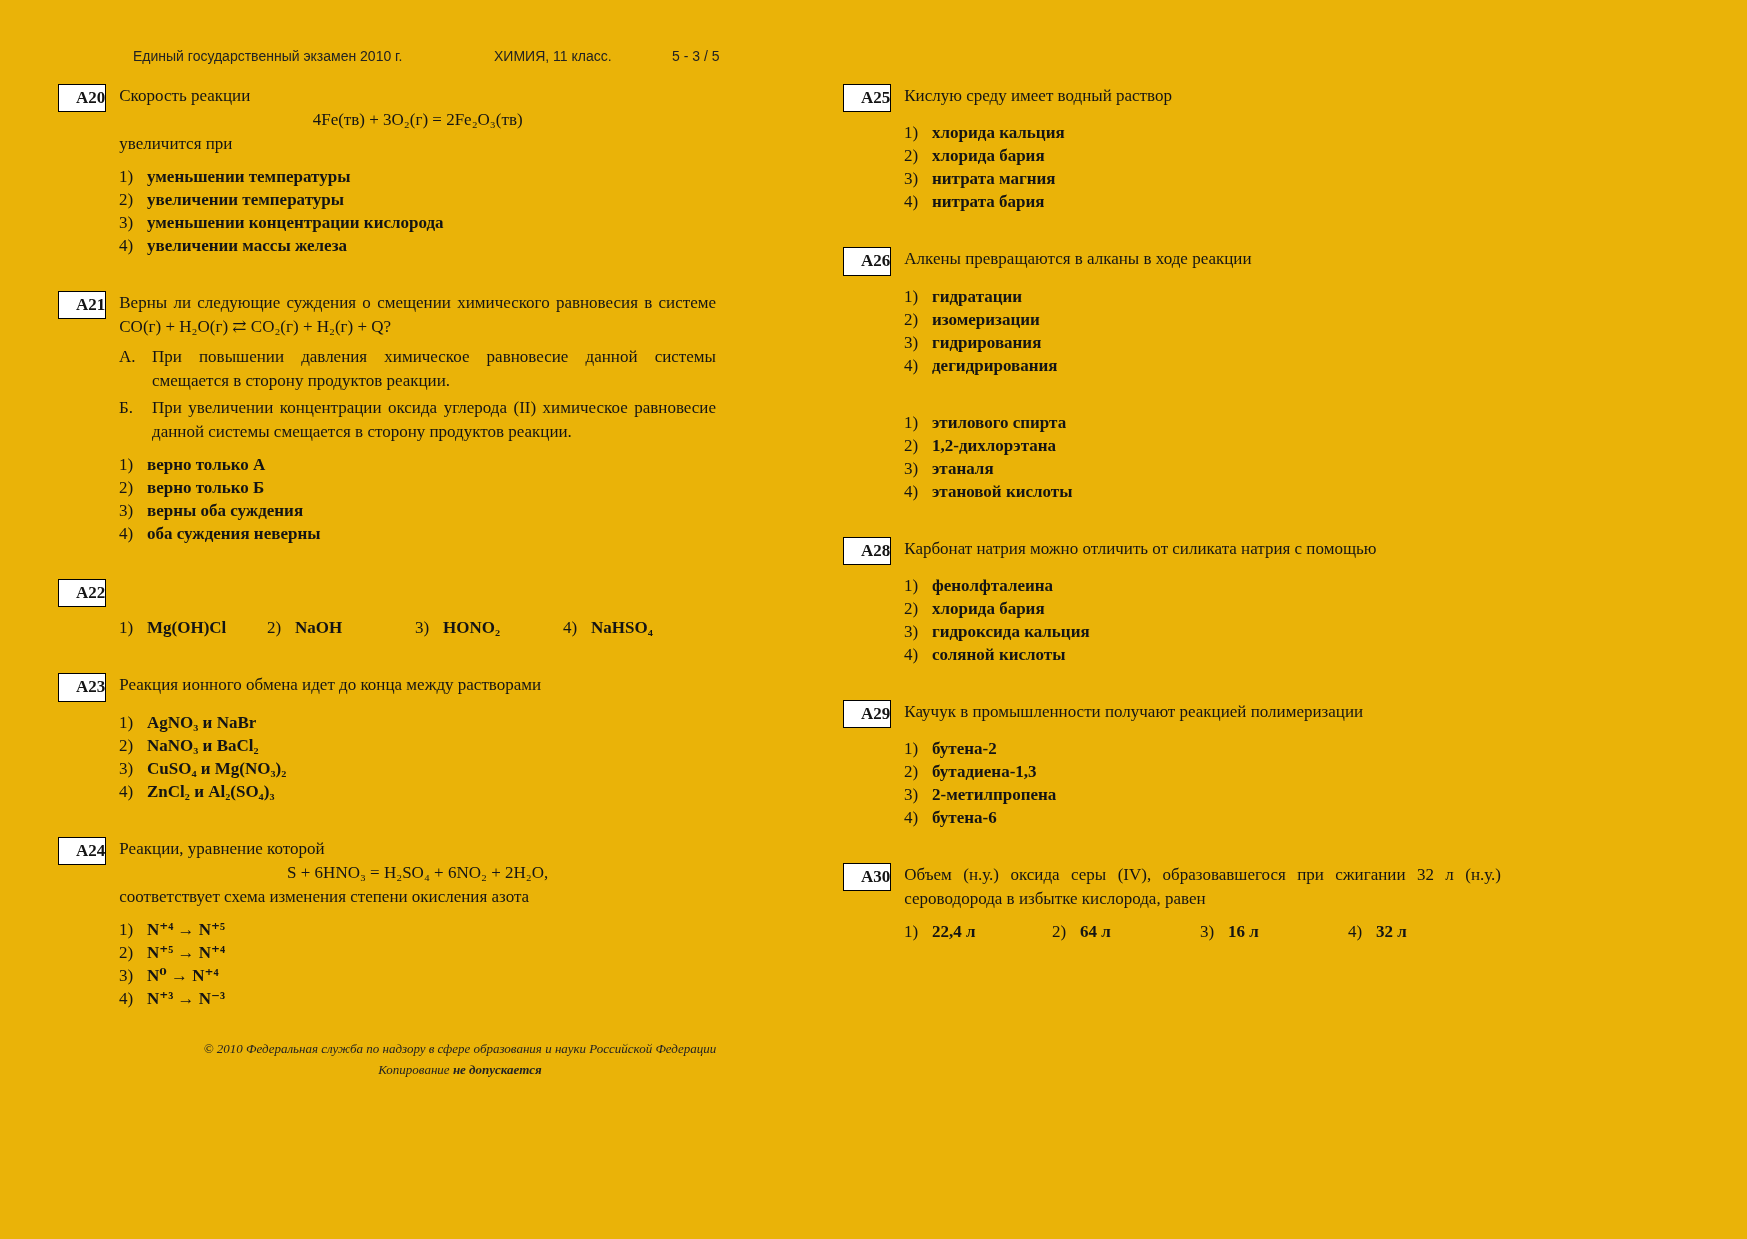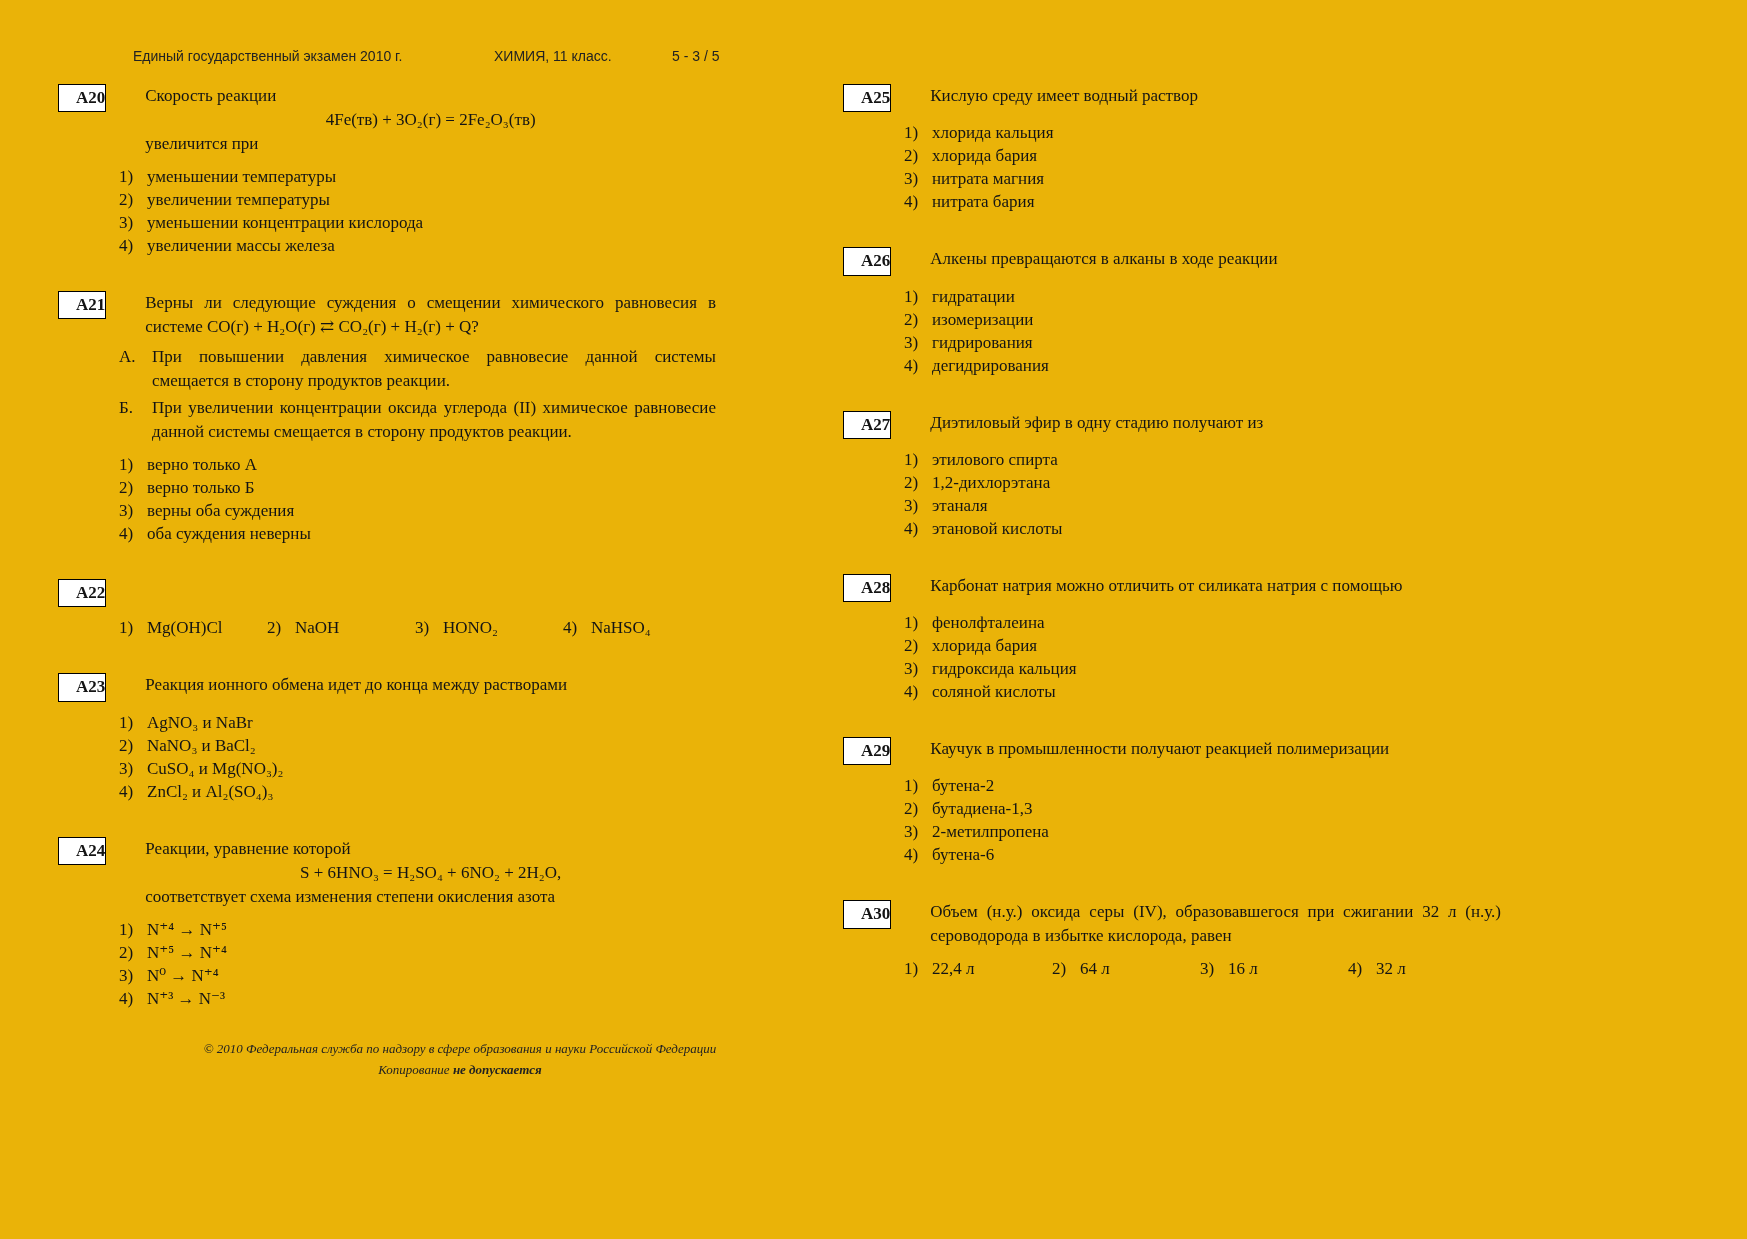--- a/index.html
+++ b/index.html
@@ -34,35 +34,35 @@
   .q-box {
     flex: 0 0 48px;
     border: 1.5px solid #000;
     text-align: center;
     font-weight: bold;
     font-size: 17px;
     line-height: 1.25;
     padding: 2px 0 3px 17px;
     background: #fff;
   }
-  .q-body { flex: 1; font-size: 17px; line-height: 24px; min-width: 0; margin-left: 26px; }
+  .q-body { flex: 1; font-size: 17px; line-height: 24px; min-width: 0; }
   .q-text { text-align: justify; }
   .q-formula { text-align: center; }
 
   .statements { margin: 6px 0 0 61px; font-size: 17px; line-height: 24px; }
   .statement { display: flex; margin-bottom: 3px; }
   .st-label { flex: 0 0 33px; }
   .st-text  { flex: 1; text-align: justify; }
 
   .options { margin: 9px 0 0 61px; font-size: 17px; }
   .options-v .option { display: flex; line-height: 23px; }
   .options-h { display: flex; flex-wrap: nowrap; }
   .options-h .option { flex: 0 0 148px; display: flex; line-height: 23px; }
   .opt-num { flex: 0 0 28px; }
-  .opt-text { flex: 1; }
+  .opt-text { flex: 1; font-weight: bold; }
 
   .footer {
     position: absolute;
     left: 0; top: 1038px; width: 920px;
     text-align: center;
     font-size: 13px;
     line-height: 21px;
     color: #222;
     font-style: italic;
   }
@@ -269,26 +269,20 @@
             <span class="opt-num">3)</span>
             <span class="opt-text">гидрирования</span>
           </div>
           <div class="option">
             <span class="opt-num">4)</span>
             <span class="opt-text">дегидрирования</span>
           </div>
         </div>
       </div>
       <div class="question">
-        <div class="q-head">
-          <div class="q-box">А27</div>
-          <div class="q-body">
-            <div class="q-text">Диэтиловый эфир в одну стадию получают из</div>
-          </div>
-        </div>
         <div class="options options-v">
           <div class="option">
             <span class="opt-num">1)</span>
             <span class="opt-text">этилового спирта</span>
           </div>
           <div class="option">
             <span class="opt-num">2)</span>
             <span class="opt-text">1,2-дихлорэтана</span>
           </div>
           <div class="option">

